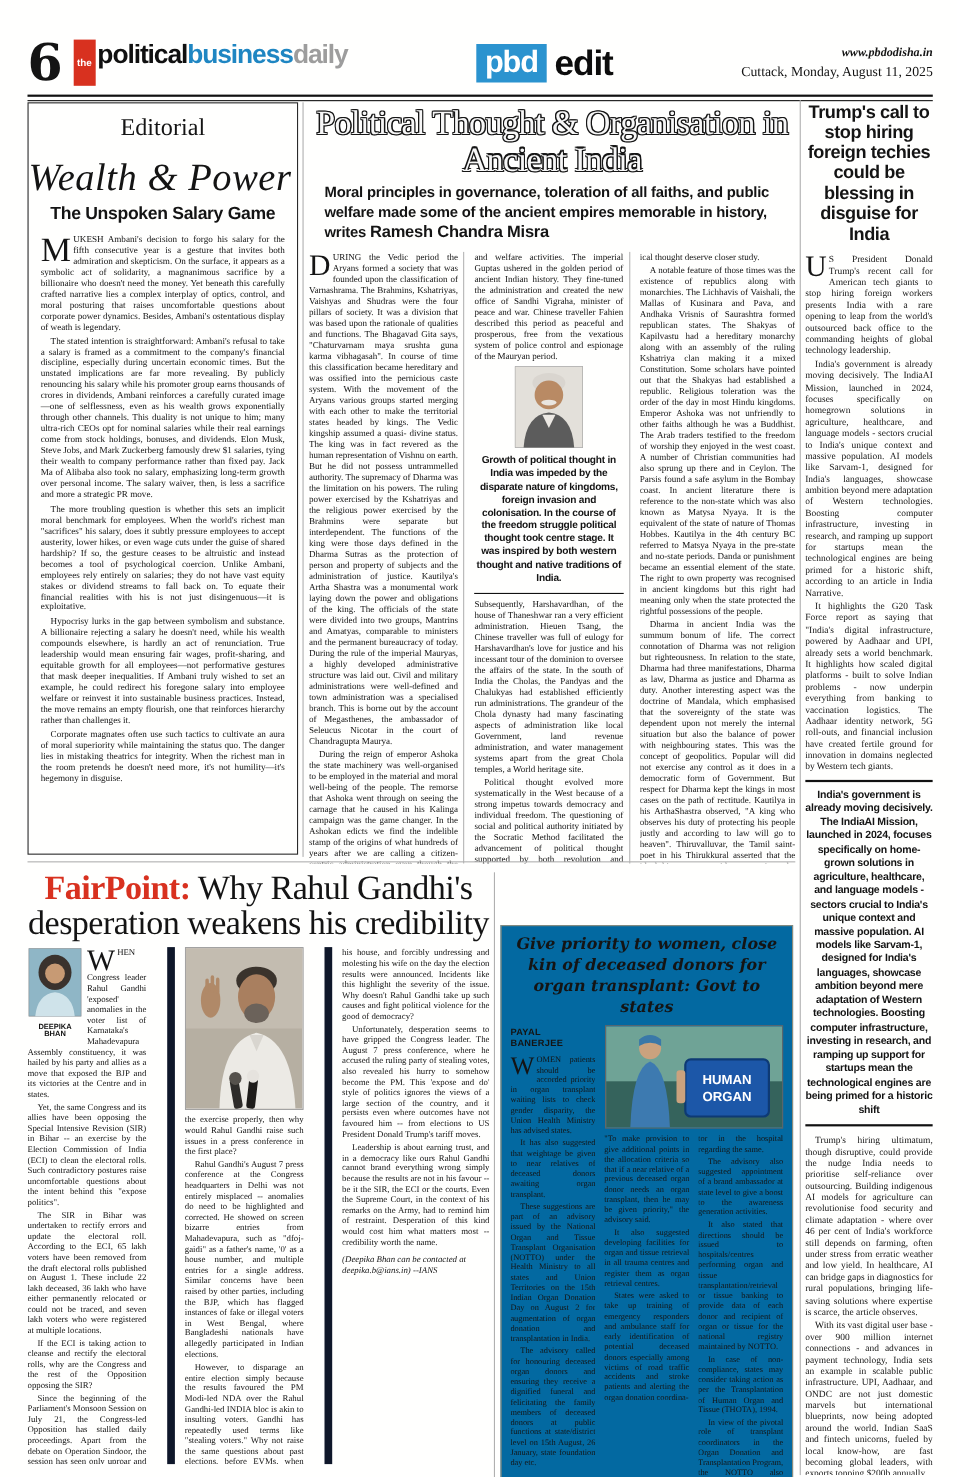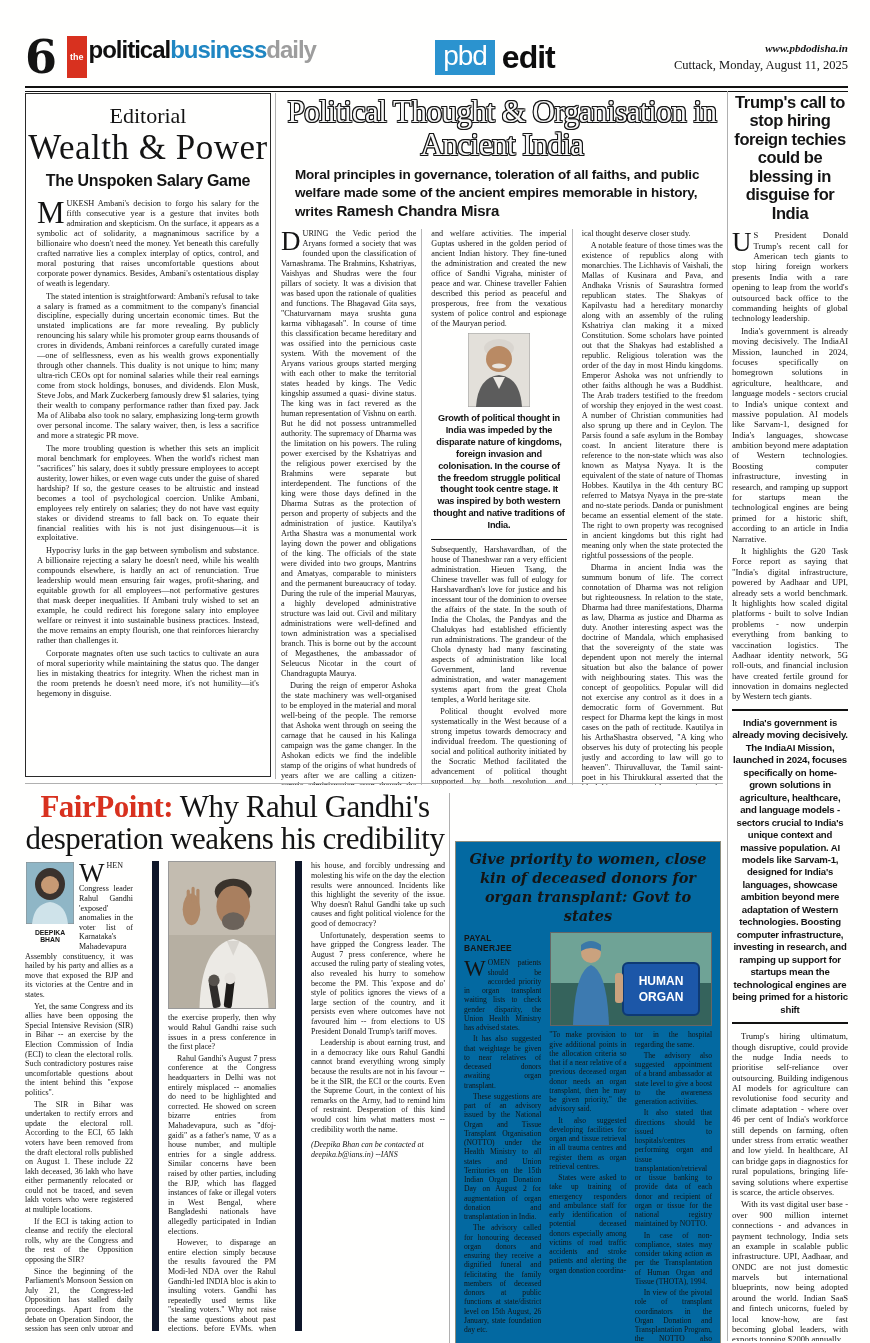--- a/index.html
+++ b/index.html
@@ -10,41 +10,41 @@
   .masthead{position:absolute;left:25px;top:30px;width:823px;height:54px;
             display:flex;align-items:center;justify-content:space-between;}
   .m-left{display:flex;align-items:center;gap:10px;}
   .pageno{font-family:"DejaVu Serif",serif;font-size:46px;line-height:46px;font-weight:bold;}
   .logo{display:flex;align-items:baseline;}
   .logo-the{background:#d8311f;color:#fff;font-family:"Liberation Sans",sans-serif;font-weight:bold;
             font-size:9px;padding:16px 3px;margin-right:2px;align-self:flex-start;}
   .logo-word{font-family:"Liberation Sans",sans-serif;font-weight:bold;font-size:24px;letter-spacing:-1px;}
   .lw-pol{color:#101010;}.lw-bus{color:#1f86c2;}.lw-day{color:#9d9d9d;}
   .m-center{display:flex;align-items:center;gap:7px;}
-  .pbd-box{background:#2b93cf;color:#fff;font-family:"Liberation Sans",sans-serif;font-weight:normal;
+  .pbd-box{background:#2b93cf;color:#fff;font-family:"Liberation Sans",sans-serif;font-weight:bold;
            font-size:28px;line-height:30px;padding:1px 8px 4px;letter-spacing:-1px;}
   .edit-word{font-family:"Liberation Sans",sans-serif;font-weight:bold;font-size:32px;color:#0d0d0d;letter-spacing:-1px;}
   .m-right{text-align:right;}
   .site{font-style:italic;font-weight:bold;font-size:11px;}
   .dateline{font-size:12.5px;margin-top:4px;}
   .rule-double{position:absolute;left:25px;top:86px;width:823px;height:3px;
                border-top:2px solid #111;border-bottom:1px solid #111;}
 
   
   .bp{font-size:8.2px;line-height:1.22;text-align:justify;margin:0 0 2px;text-indent:9px;}
   .noind{text-indent:0;}
   .dc{text-indent:0;}
   .dc::first-letter{float:left;font-size:27px;line-height:22px;padding:1px 2px 0 0;font-family:"Liberation Serif",serif;}
   .vr{position:absolute;background:#b0b0b0;width:1px;}
   .hr{position:absolute;background:#b0b0b0;height:1px;}
 
   
   #editorial{position:absolute;left:25px;top:93px;width:246px;height:684px;border:1.5px solid #2a2a2a;box-sizing:border-box;}
   .e-label{font-size:22px;text-align:center;margin-top:9px;}
-  .e-title{font-size:35px;text-align:center;letter-spacing:0.5px;margin:1px 0 7px;line-height:1;}
+  .e-title{font-size:35px;text-align:left;letter-spacing:0.5px;margin:15px 0 7px;line-height:1;font-style:italic;}
   .e-sub{font-family:"Liberation Sans",sans-serif;font-weight:bold;font-size:16px;text-align:center;
          letter-spacing:-0.3px;margin-bottom:9px;}
   .e-body{padding:0 11px;overflow:hidden;height:555px;}
   #editorial .bp{font-size:8.3px;line-height:1.2;margin-bottom:3px;}
   #editorial .dc::first-letter{font-size:31px;line-height:25px;}
 
   
   #ancient{position:absolute;left:281px;top:96px;width:442px;height:691px;overflow:hidden;}
   .a-title{font-family:"Liberation Serif",serif;font-size:31px;line-height:1.05;text-align:center;letter-spacing:-0.5px;
            color:#f7f7f7;text-shadow:1px 0 0 #161616,-1px 0 0 #161616,0 1px 0 #161616,0 -1px 0 #161616,

